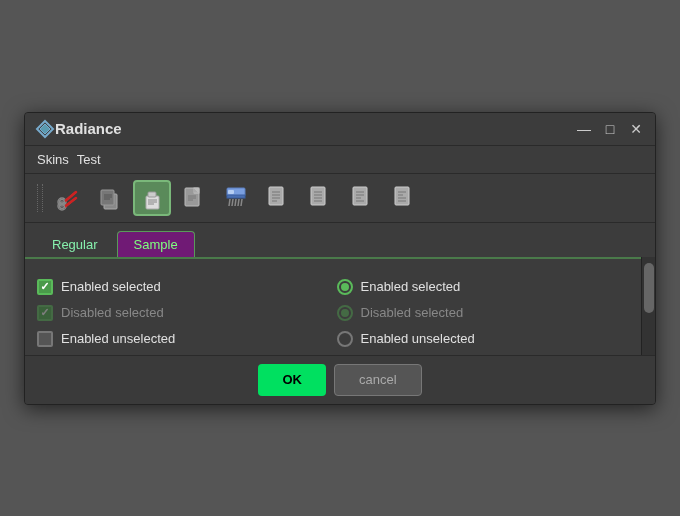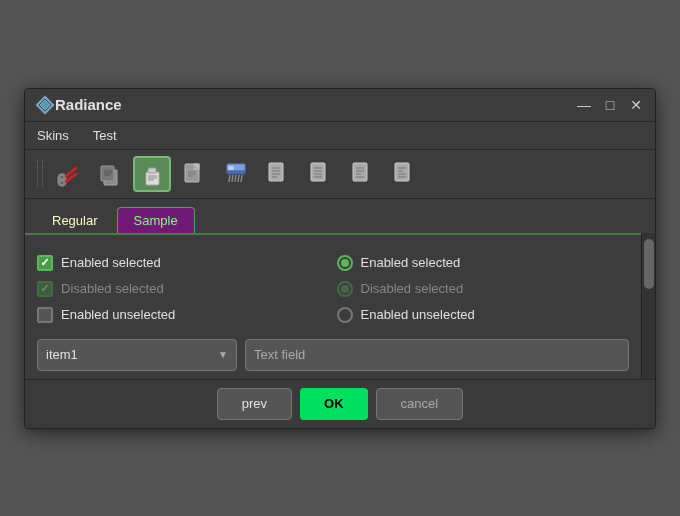--- a/index.html
+++ b/index.html
@@ -55,21 +55,20 @@
       align-items: center;
       justify-content: center;
       user-select: none;
     }
 
     
     .menu-bar {
       background: #3c3c3c;
       display: flex;
       padding: 4px 8px;
-      gap: 16px;
       border-bottom: 1px solid #2a2a2a;
     }
 
     .menu-item {
       color: #e0e0e0;
       font-size: 13px;
       cursor: pointer;
       padding: 2px 4px;
     }
 
@@ -114,21 +113,21 @@
       padding: 8px 10px 0;
       background: #3c3c3c;
       gap: 2px;
     }
 
     .tab {
       padding: 5px 16px;
       font-size: 13px;
       cursor: pointer;
       border-radius: 4px 4px 0 0;
-      color: #fef9c3;
+      color: #86efac;
       border: 1px solid transparent;
       border-bottom: none;
     }
 
     .tab.active {
       background: #701a75;
       color: #7fff7f;
       border-color: #5a9a5a;
     }
 
@@ -527,36 +526,26 @@
 
         <div>
           <div class="form-row">
             <div class="radio unchecked"></div>
             <span>Enabled unselected</span>
           </div>
         </div>
 
       </div>
 
-      <div class="bottom-controls">
-        <div class="dropdown">
-          <span>item1</span>
-          <span class="dropdown-arrow">▼</span>
-        </div>
-        <div class="text-field">
-          <span>Text field</span>
-        </div>
-      </div>
 
     </div>
 
     <div class="scrollbar-track">
       <div class="scrollbar-thumb"></div>
     </div>
   </div>
 
   <div class="action-bar">
-    <button class="action-btn prev">prev</button>
     <button class="action-btn ok">OK</button>
     <button class="action-btn cancel">cancel</button>
   </div>
 
 </div>
 
 </body></html>

